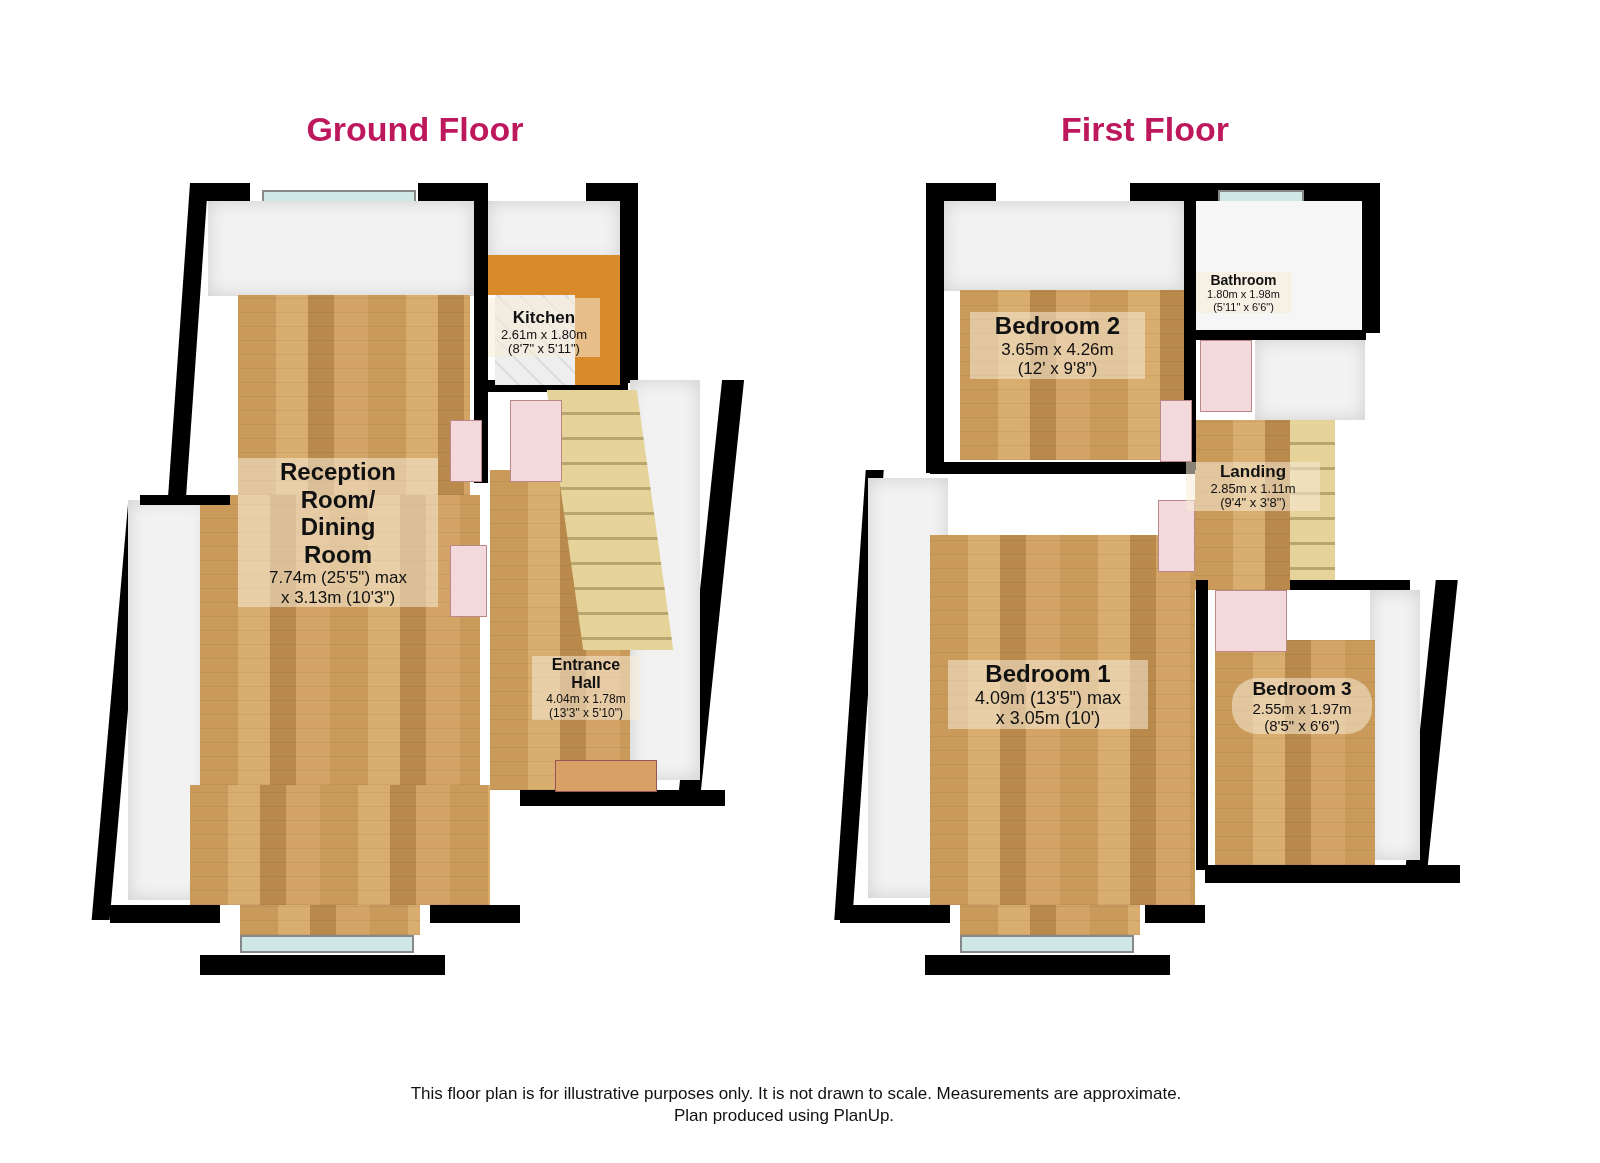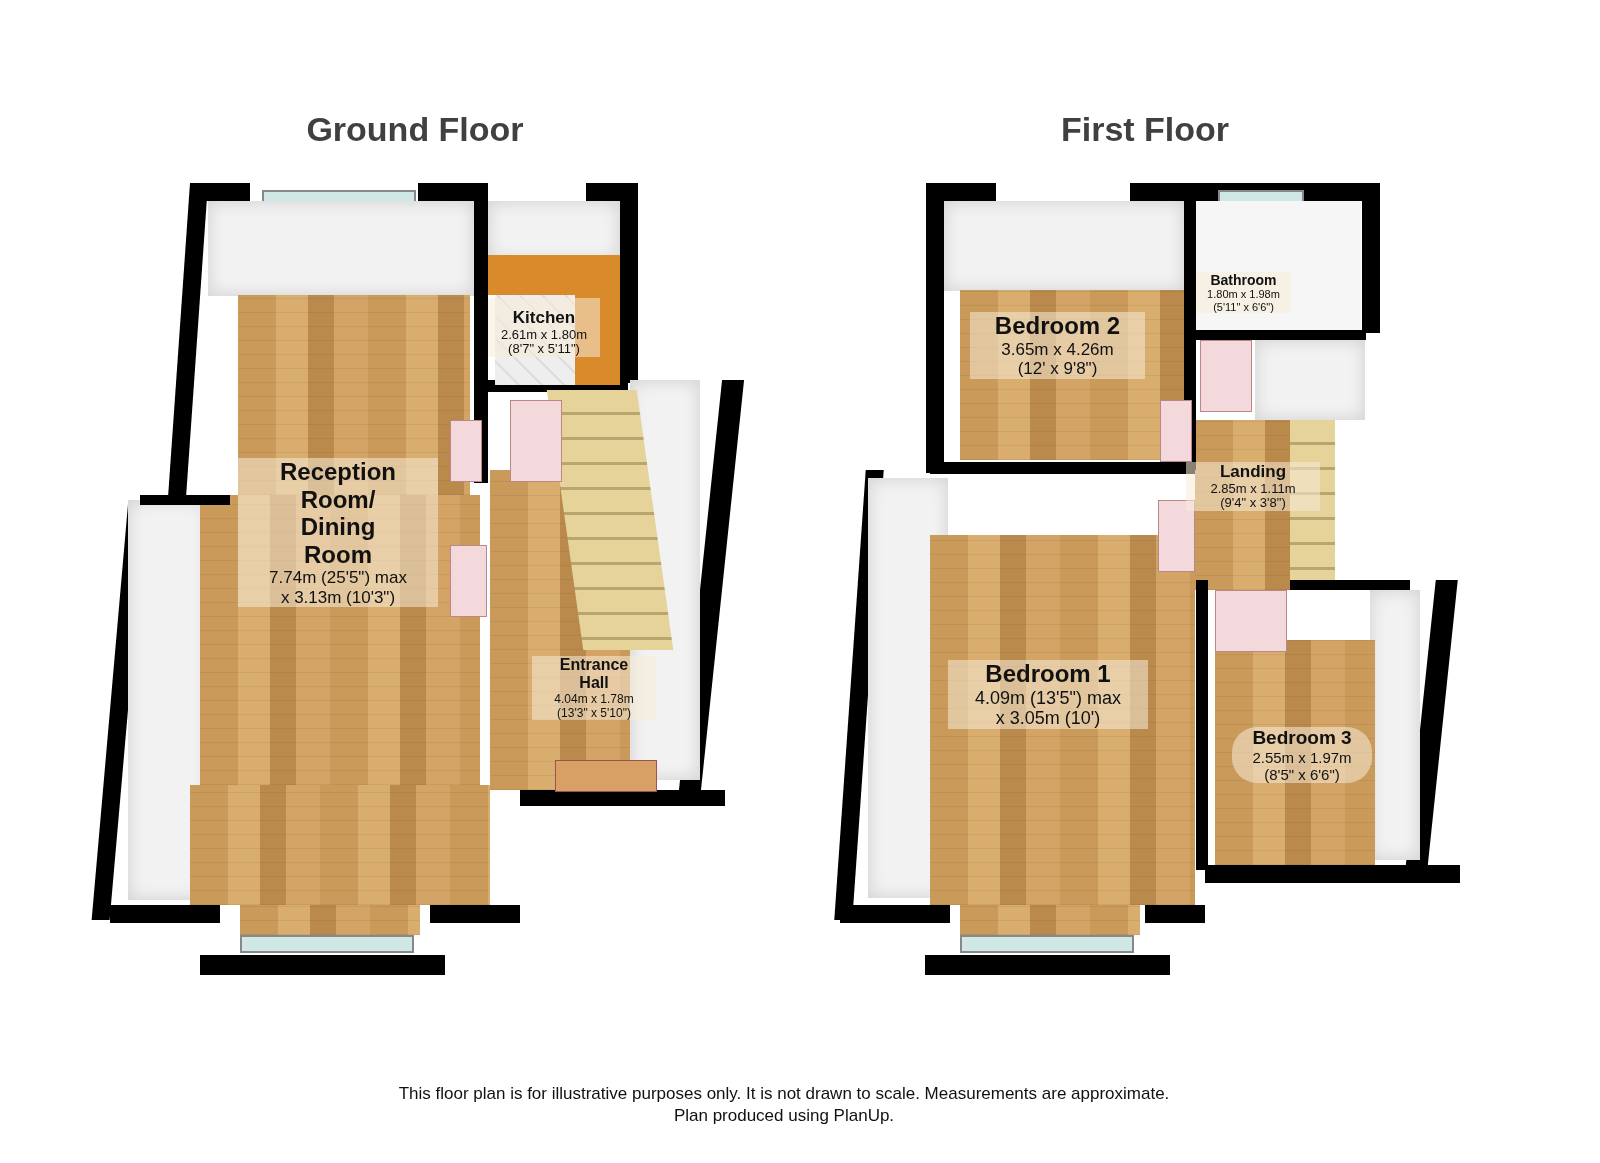--- a/index.html
+++ b/index.html
@@ -1,17 +1,17 @@
 <!DOCTYPE html>
 <html><head>
 <meta charset="utf-8">
 <style>
   html,body{margin:0;padding:0;background:#ffffff;}
   body{width:1600px;height:1163px;position:relative;overflow:hidden;font-family:"Liberation Sans",sans-serif;}
-  .floor-title{position:absolute;font-weight:bold;font-size:34px;color:#404040;text-align:center;}
+  .floor-title{position:absolute;font-weight:bold;font-size:34px;color:#be185d;text-align:center;}
   .wall{position:absolute;background:#000;}
   .floorwood{position:absolute;background:repeating-linear-gradient(90deg,#c99a5a 0 38px,#d8ad6e 38px 70px,#b98a4c 70px 96px,#d3a466 96px 130px);
     background-color:#c99a5a;}
   .floorwood::after{content:"";position:absolute;inset:0;background:repeating-linear-gradient(0deg,rgba(0,0,0,0.06) 0 1px,transparent 1px 14px);}
   .innerwall{position:absolute;background:#f2f2f2;box-shadow:inset 0 0 18px rgba(0,0,0,0.15);}
   .tile{position:absolute;background:
       repeating-linear-gradient(45deg,#ddd 0 2px,#eee 2px 16px),#eee;}
   .counter{position:absolute;background:#d98b2b;}
   .window{position:absolute;background:#cfe8e6;border:2px solid #888;}
   .label{position:absolute;text-align:center;color:#111;line-height:1.15;background:rgba(245,235,215,0.55);}
@@ -72,21 +72,21 @@
     <div class="nm">Dining</div>
     <div class="nm">Room</div>
     <div style="font-size:17px;">7.74m (25'5") max</div>
     <div style="font-size:17px;">x 3.13m (10'3")</div>
   </div>
   <div class="label" style="left:488px;top:298px;width:112px;font-size:13px;">
     <div class="nm" style="font-size:17px;margin-top:10px;">Kitchen</div>
     <div>2.61m x 1.80m</div>
     <div>(8'7" x 5'11")</div>
   </div>
-  <div class="label" style="left:532px;top:656px;width:124px;font-size:12px;">
+  <div class="label" style="left:532px;top:656px;width:108px;font-size:12px;">
     <div class="nm" style="font-size:16px;">Entrance</div>
     <div class="nm" style="font-size:16px;">Hall</div>
     <div>4.04m x 1.78m</div>
     <div>(13'3" x 5'10")</div>
   </div>
 </div>
 
 <div class="floor-title" style="left:1000px;top:110px;width:290px;">First Floor</div>
 
 <div>
@@ -142,21 +142,21 @@
   <div class="label" style="left:1186px;top:462px;width:134px;font-size:13px;">
     <div class="nm" style="font-size:17px;">Landing</div>
     <div>2.85m x 1.11m</div>
     <div>(9'4" x 3'8")</div>
   </div>
   <div class="label" style="left:948px;top:660px;width:200px;font-size:18px;">
     <div class="nm" style="font-size:24px;">Bedroom 1</div>
     <div>4.09m (13'5") max</div>
     <div>x 3.05m (10')</div>
   </div>
-  <div class="label" style="left:1232px;top:727px;width:140px;font-size:15px;border-radius:25px;">
+  <div class="label" style="left:1232px;top:678px;width:140px;font-size:15px;border-radius:25px;">
     <div class="nm" style="font-size:19px;">Bedroom 3</div>
     <div>2.55m x 1.97m</div>
     <div>(8'5" x 6'6")</div>
   </div>
 </div>
 
-<div class="foot" style="top:1084px;">This floor plan is for illustrative purposes only. It is not drawn to scale. Measurements are approximate.</div>
+<div class="foot" style="top:1084px;padding-left:12px;">This floor plan is for illustrative purposes only. It is not drawn to scale. Measurements are approximate.</div>
 <div class="foot" style="top:1106px;">Plan produced using PlanUp.</div>
 
 </body></html>

